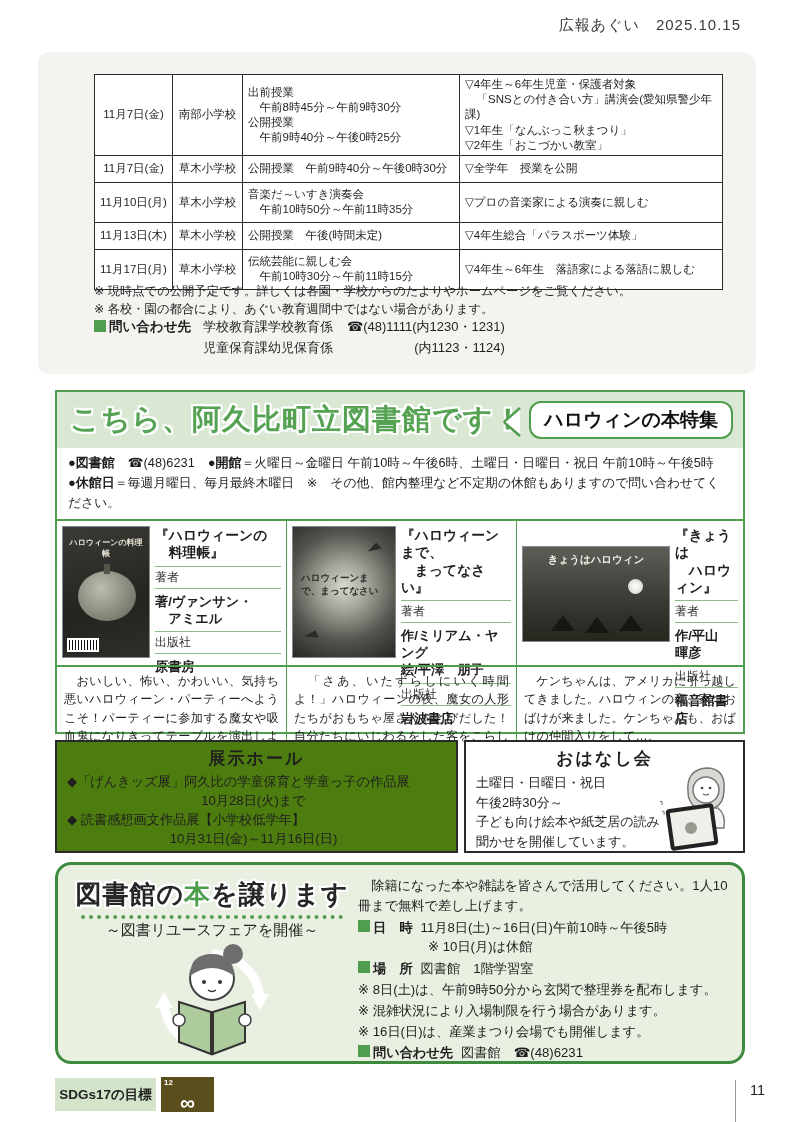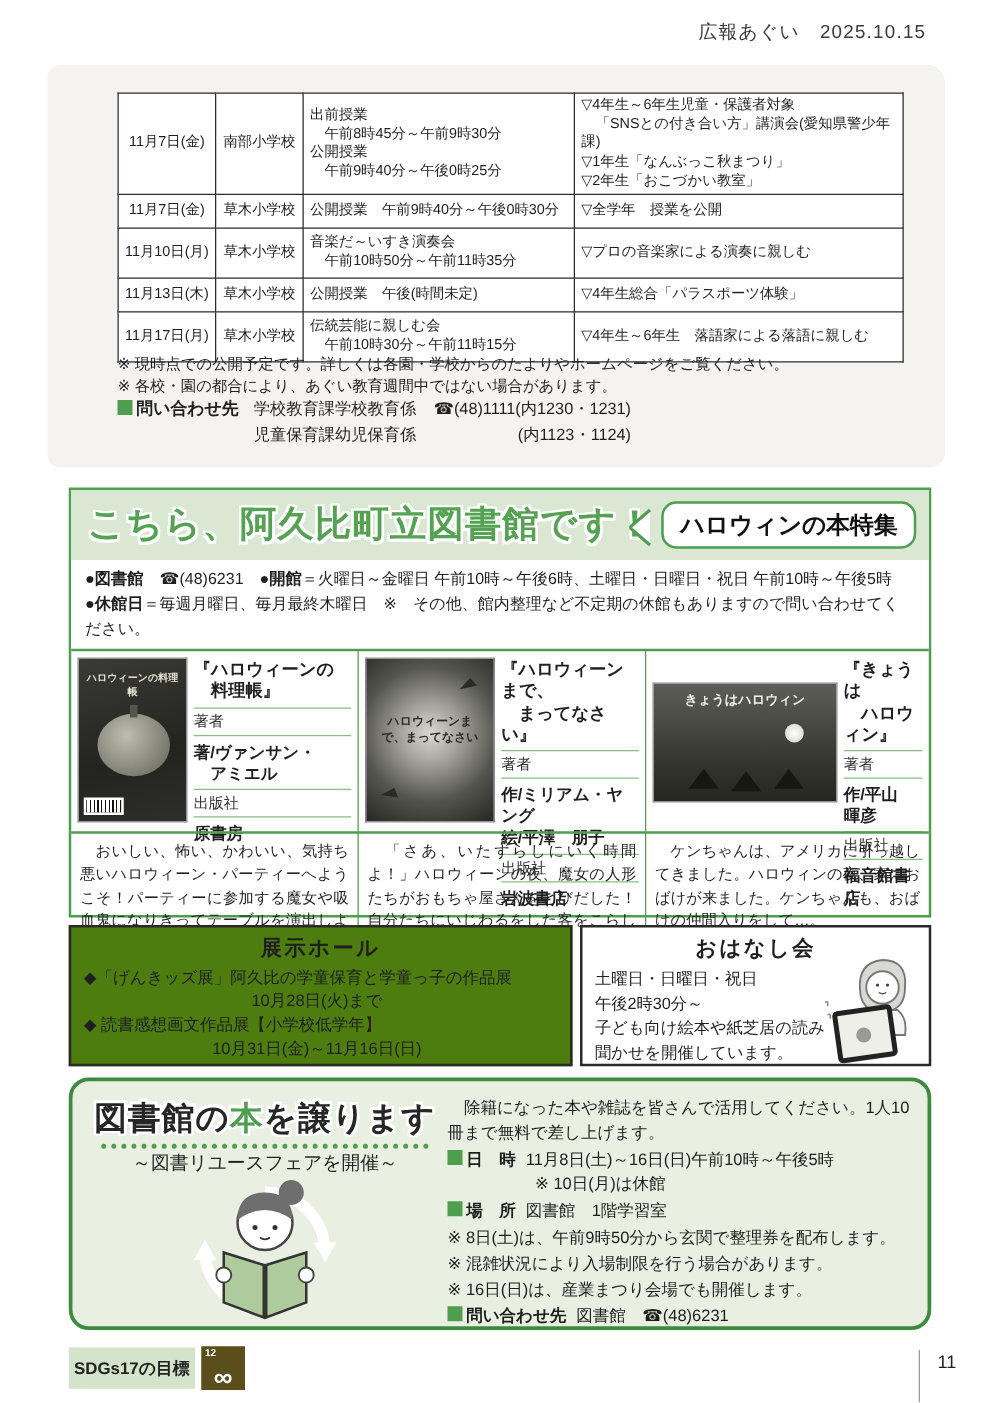--- a/index.html
+++ b/index.html
@@ -58,21 +58,21 @@
   .cover1 { width:88px; height:132px; background:linear-gradient(165deg,#3a3a36,#23231f 60%,#2e2e2a); }
   .cover1 .ctext { position:absolute; top:10px; left:4px; right:4px; font-size:8px; color:#e8e2d2; text-align:center; font-weight:bold; }
   .pumpkin { position:absolute; left:15px; top:44px; width:58px; height:50px; border-radius:50%;
     background:radial-gradient(circle at 40% 35%,#bdbdb2,#7c7c70 70%,#5c5c52); }
   .pumpkin::before { content:""; position:absolute; left:26px; top:-7px; width:6px; height:10px; background:#55554a; }
   .barcode { position:absolute; left:4px; bottom:5px; width:32px; height:14px; border:2px solid #fff;
     background:repeating-linear-gradient(90deg,#111 0 1px,#fff 1px 3px); }
   .cover2 { width:104px; height:132px;
     background:radial-gradient(circle at 50% 46%,#d8d8d0 0%,#a6a69e 26%,#55554f 62%,#262622 100%); }
   .cover2 .ctext { position:absolute; top:44%; left:8px; right:8px; transform:translateY(-50%);
-    font-size:9.5px; font-weight:bold; color:#2c2c28; text-align:center; line-height:1.3; }
+    font-size:9.5px; font-weight:bold; color:#2c2c28; line-height:1.3; }
   .witch { position:absolute; width:0; height:0; border-left:10px solid transparent; border-right:4px solid transparent;
     border-bottom:7px solid #2a2a26; }
   .w1 { top:16px; right:14px; transform:rotate(-12deg); }
   .w2 { bottom:20px; left:12px; transform:rotate(8deg); }
   .cover3 { width:148px; height:96px; align-self:center; background:linear-gradient(#5e5e58,#33332e 70%,#26261f); }
   .cover3 .ctext { position:absolute; top:6px; left:4px; right:4px; font-size:10.5px; font-weight:bold; color:#f2efe4; text-align:center; }
   .moon { position:absolute; top:32px; right:26px; width:15px; height:15px; border-radius:50%;
     background:radial-gradient(#fff,#cfcfc2); }
   .house { position:absolute; bottom:10px; width:0; height:0; border-left:12px solid transparent;
     border-right:12px solid transparent; border-bottom:16px solid #171712; }
@@ -100,21 +100,21 @@
   .gw-sub { font-size:15px; color:#222; margin-bottom:2px; }
   .gw-right { position:absolute; left:300px; top:11px; width:382px; font-size:13.2px; line-height:1.5; color:#1d1d1d; }
   .gw-row { display:flex; margin-top:2px; }
   .gw-label { font-weight:bold; margin-right:8px; white-space:nowrap; }
   .gw-indent { padding-left:70px; }
   .gw-note { margin-top:1px; }
 
   
   .sdgs-label-box { position:absolute; left:55px; top:1078px; width:101px; height:33px;
     background:#d3e4ca; font-size:13.5px; font-weight:bold; text-align:center; line-height:33px; color:#222; }
-  .sdg-icon { position:absolute; left:161px; top:1077px; width:35px; height:35px; background:#5b4e1d;
+  .sdg-icon { position:absolute; left:161px; top:1077px; width:53px; height:35px; background:#5b4e1d;
     color:#fff; overflow:hidden; }
   .sdg-icon .num { position:absolute; top:1px; left:3px; font-size:8px; font-weight:bold; }
   .sdg-icon .sym { position:absolute; bottom:-3px; left:0; right:0; text-align:center; font-size:21px; font-weight:bold; }
   .sdg-text { position:absolute; left:204px; top:1078px; }
   .sdg-title { color:#3f9a3f; font-weight:bold; font-size:13px; }
   .sdg-desc { font-size:10px; color:#222; margin-top:1px; }
   .pagenum-wrap { position:absolute; right:28px; top:1080px; display:flex; align-items:flex-start; }
   .pagenum-line { width:0; border-left:1.2px solid #999; height:42px; margin-right:14px; }
   .pagenum { font-size:14.5px; color:#222; padding-top:2px; }
 </style>

